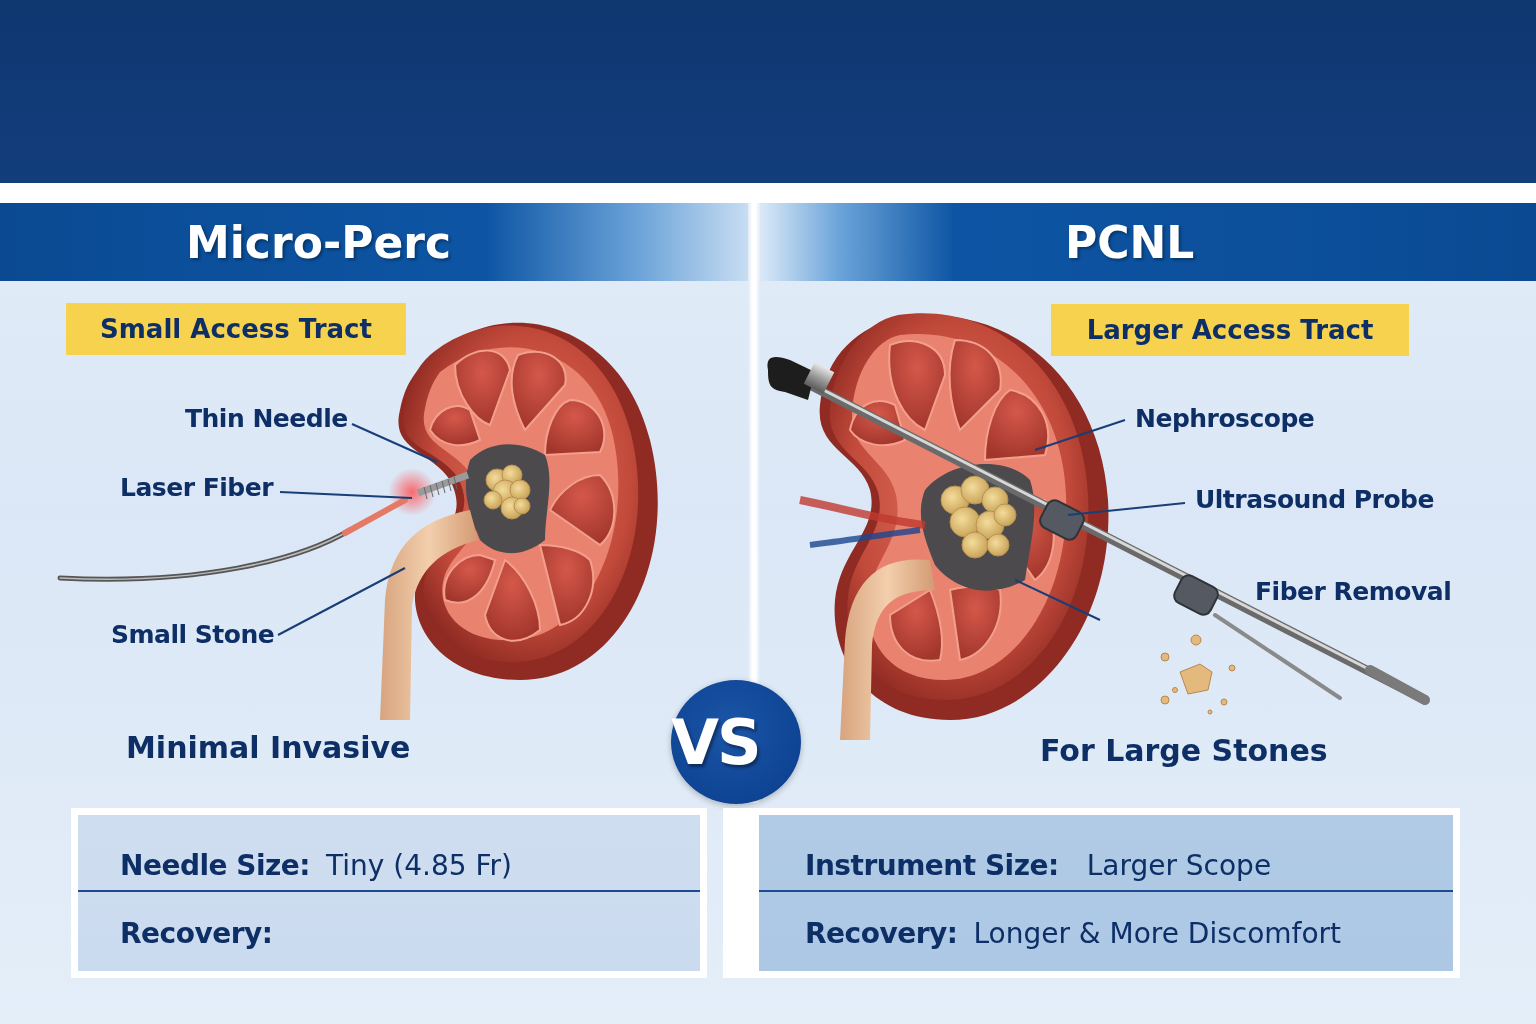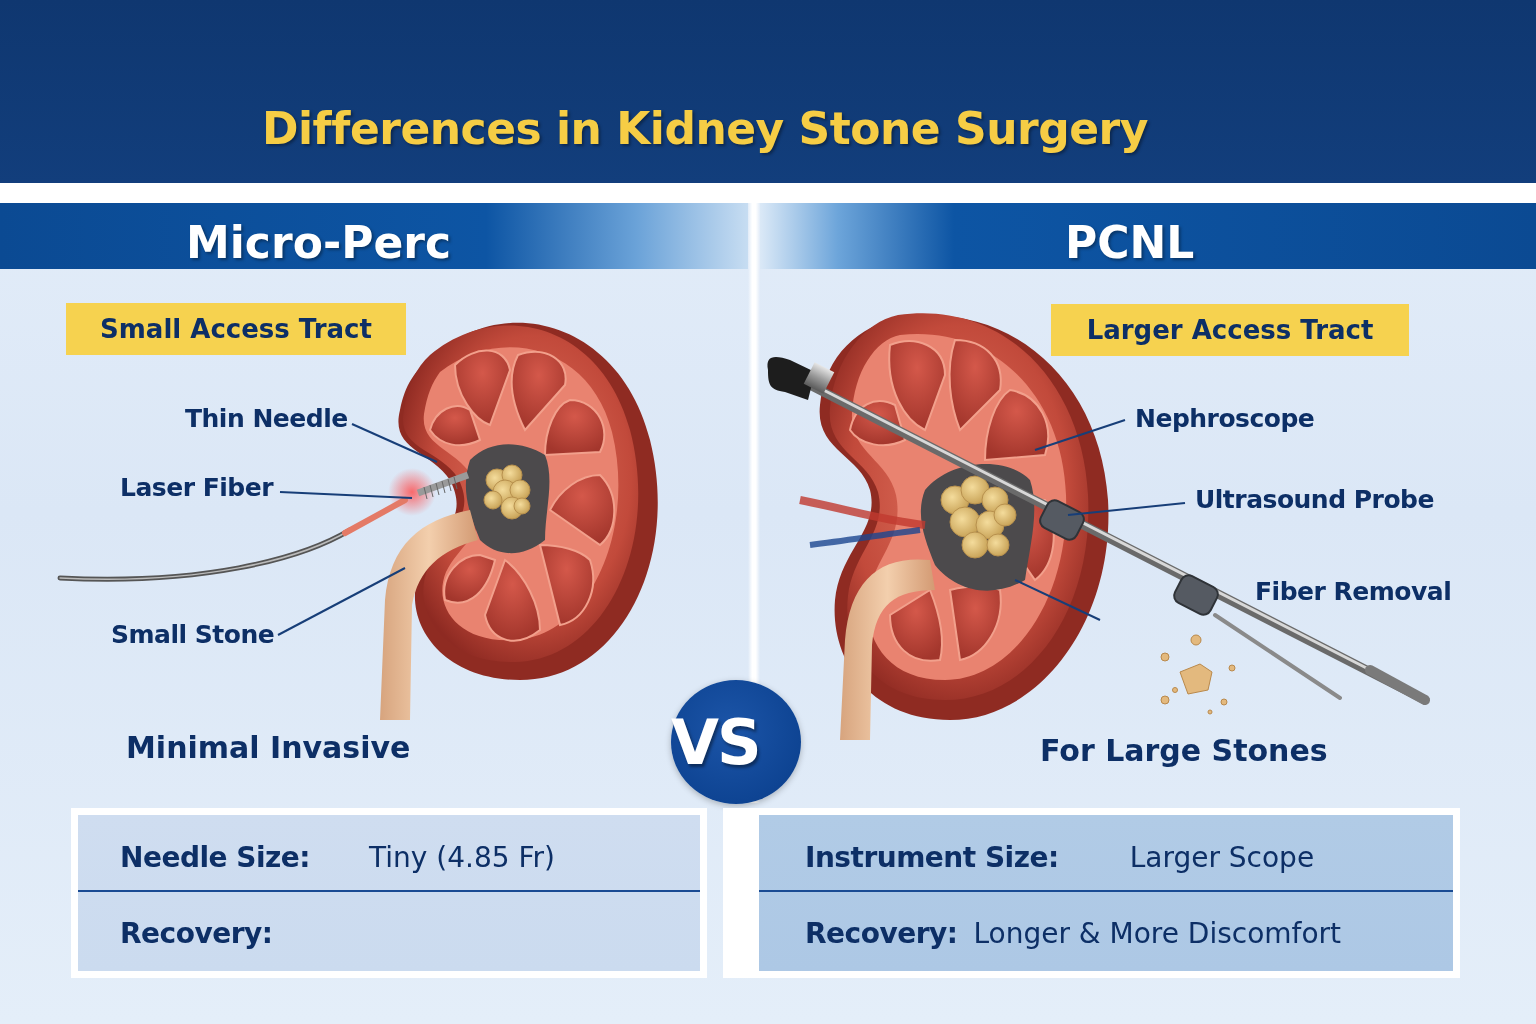--- a/index.html
+++ b/index.html
@@ -21,21 +21,21 @@
   }
   .subtitle {
     position: absolute; left: 262px; top: 103px;
     font-size: 44px; font-weight: bold; color: #f6cd45; letter-spacing: -0.5px;
     text-shadow: 2px 2px 3px rgba(0,0,0,0.35);
   }
   .white-gap {
     position: absolute; left: 0; top: 183px; width: 1536px; height: 20px; background: #fff;
   }
   .section-bar {
-    position: absolute; top: 203px; height: 66px; padding-left: 29px;
+    position: absolute; top: 203px; height: 78px; padding-left: 29px;
   }
   .section-bar.left {
     left: 0; width: 748px;
     background: linear-gradient(90deg, #0b4a93 0%, #0d55a4 65%, #6aa2d8 85%, #c7ddf2 100%);
   }
   .section-bar.right {
     left: 760px; width: 776px;
     background: linear-gradient(90deg, #dbe9f7 0%, #6da5da 10%, #0d55a4 25%, #0b4a93 100%);
   }
   .section-title {
@@ -78,36 +78,35 @@
   .info-box.right { left: 723px; top: 808px; width: 737px; height: 170px; padding-left: 36px; }
   .info-inner {
     width: 100%; height: 100%; position: relative;
   }
   .info-box.left .info-inner { background: linear-gradient(180deg, #cfddf0 0%, #cbdbef 100%); }
   .info-box.right .info-inner { background: linear-gradient(180deg, #b1cbe6 0%, #adc8e5 100%); }
   .info-row {
     position: absolute; left: 0; width: 100%; height: 76px;
     display: flex; align-items: center; font-size: 28px; color: #0d2f66;
   }
-  .info-row.r1 { top: 4px; gap: 43px; }
+  .info-row.r1 { top: 12px; }
   .info-row.r2 { top: 80px; }
   .info-divider {
     position: absolute; left: 0; top: 75px; width: 100%; height: 2px; background: #1a4b93;
   }
   .info-key { font-weight: bold; letter-spacing: -0.5px; margin-right: 16px; }
   .info-box.left .info-row { padding-left: 42px; }
   .info-box.right .info-row { padding-left: 46px; }
   .info-box.right .r1 .info-key { margin-right: 28px; }
   .illus { position: absolute; }
 </style>
 </head>
 <body>
 
 <div class="header">
-  <div class="subtitle">Differences in Kidney Stone Surgery</div>
 </div>
 <div class="white-gap"></div>
 
 <div class="section-bar left">
   <div class="section-title">Micro-Perc</div>
 </div>
 <div class="section-bar right">
   <div class="section-title">PCNL</div>
 </div>
 <div class="center-divider"></div>

